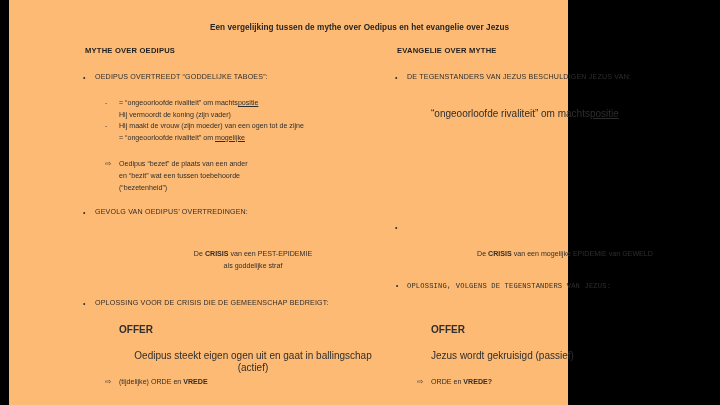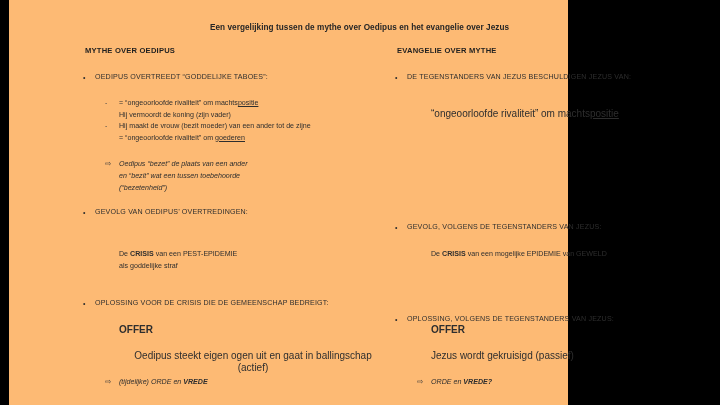--- a/index.html
+++ b/index.html
@@ -113,29 +113,29 @@
     color: #2e2e2e;
   }
   .arrow-row .marker {
     position: absolute;
     left: 48px;
     top: 0;
     font-size: 7.5px;
     line-height: 12px;
     color: #3a3a3a;
   }
-  .arrow-row .ln { display: block; font-style: italic; }
+  .arrow-row .ln { display: block; }
 
   .indent-text {
     padding-left: 62px;
     font-size: 7.1px;
     line-height: 12px;
     color: #2e2e2e;
   }
-  .indent-text .ln { display: block; }
+  .indent-text .ln { display: block; text-align: center; }
 
   .indent-text-wide {
     padding-left: 62px;
     font-size: 10px;
     line-height: 12px;
     color: #2e2e2e;
   }
 
   b, .b { font-weight: bold; }
   u, .u { text-decoration: underline; text-underline-offset: 1px; }
@@ -167,22 +167,22 @@
       <div class="dash-row">
         <span class="marker">-</span>
         <span class="sub"><span>= “ongeoorloofde rivaliteit” om machts</span><u>positie</u></span>
         <span class="sub">Hij vermoordt de koning (zijn vader)</span>
       </div>
     </div>
 
     <div class="block" style="top:75px;">
       <div class="dash-row">
         <span class="marker">-</span>
-        <span class="sub">Hij maakt de vrouw (bezit moeder) van een ander tot de zijne</span>
-        <span class="sub"><span>= “ongeoorloofde rivaliteit” om </span><u>goederen</u></span>
+        <span class="sub">Hij maakt de vrouw (zijn moeder) van een ogen tot de zijne</span>
+        <span class="sub"><span>= “ongeoorloofde rivaliteit” om </span><u>mogelijke</u></span>
       </div>
     </div>
 
     <div class="block" style="top:112px;">
       <div class="arrow-row">
         <span class="marker">⇨</span>
         <span class="ln">Oedipus “bezet” de plaats van een ander</span>
         <span class="ln">en “bezit” wat een tussen toebehoorde</span>
         <span class="ln">(“bezetenheid”)</span>
       </div>
@@ -237,31 +237,30 @@
       </div>
     </div>
 
     <div class="block" style="top:62px;">
       <div class="indent-text-wide"><span>“ongeoorloofde rivaliteit” om machts</span><u>positie</u></div>
     </div>
 
     <div class="block" style="top:176px;">
       <div class="bullet-row">
         <span class="marker">•</span>
-        <span>GEVOLG, VOLGENS DE TEGENSTANDERS VAN JEZUS:</span>
       </div>
     </div>
 
     <div class="block" style="top:202px;">
       <div class="indent-text">
         <span class="ln nowrap"><span>De </span><b>CRISIS</b><span> van een mogelijke EPIDEMIE van GEWELD</span></span>
       </div>
     </div>
 
-    <div class="block" style="top:268px;">
+    <div class="block" style="top:235px;font-family:Liberation Mono, monospace;">
       <div class="bullet-row">
         <span class="marker">•</span>
         <span>OPLOSSING, VOLGENS DE TEGENSTANDERS VAN JEZUS:</span>
       </div>
     </div>
 
     <div class="block" style="top:278px;">
       <div class="indent-text-wide b">OFFER</div>
     </div>
 

